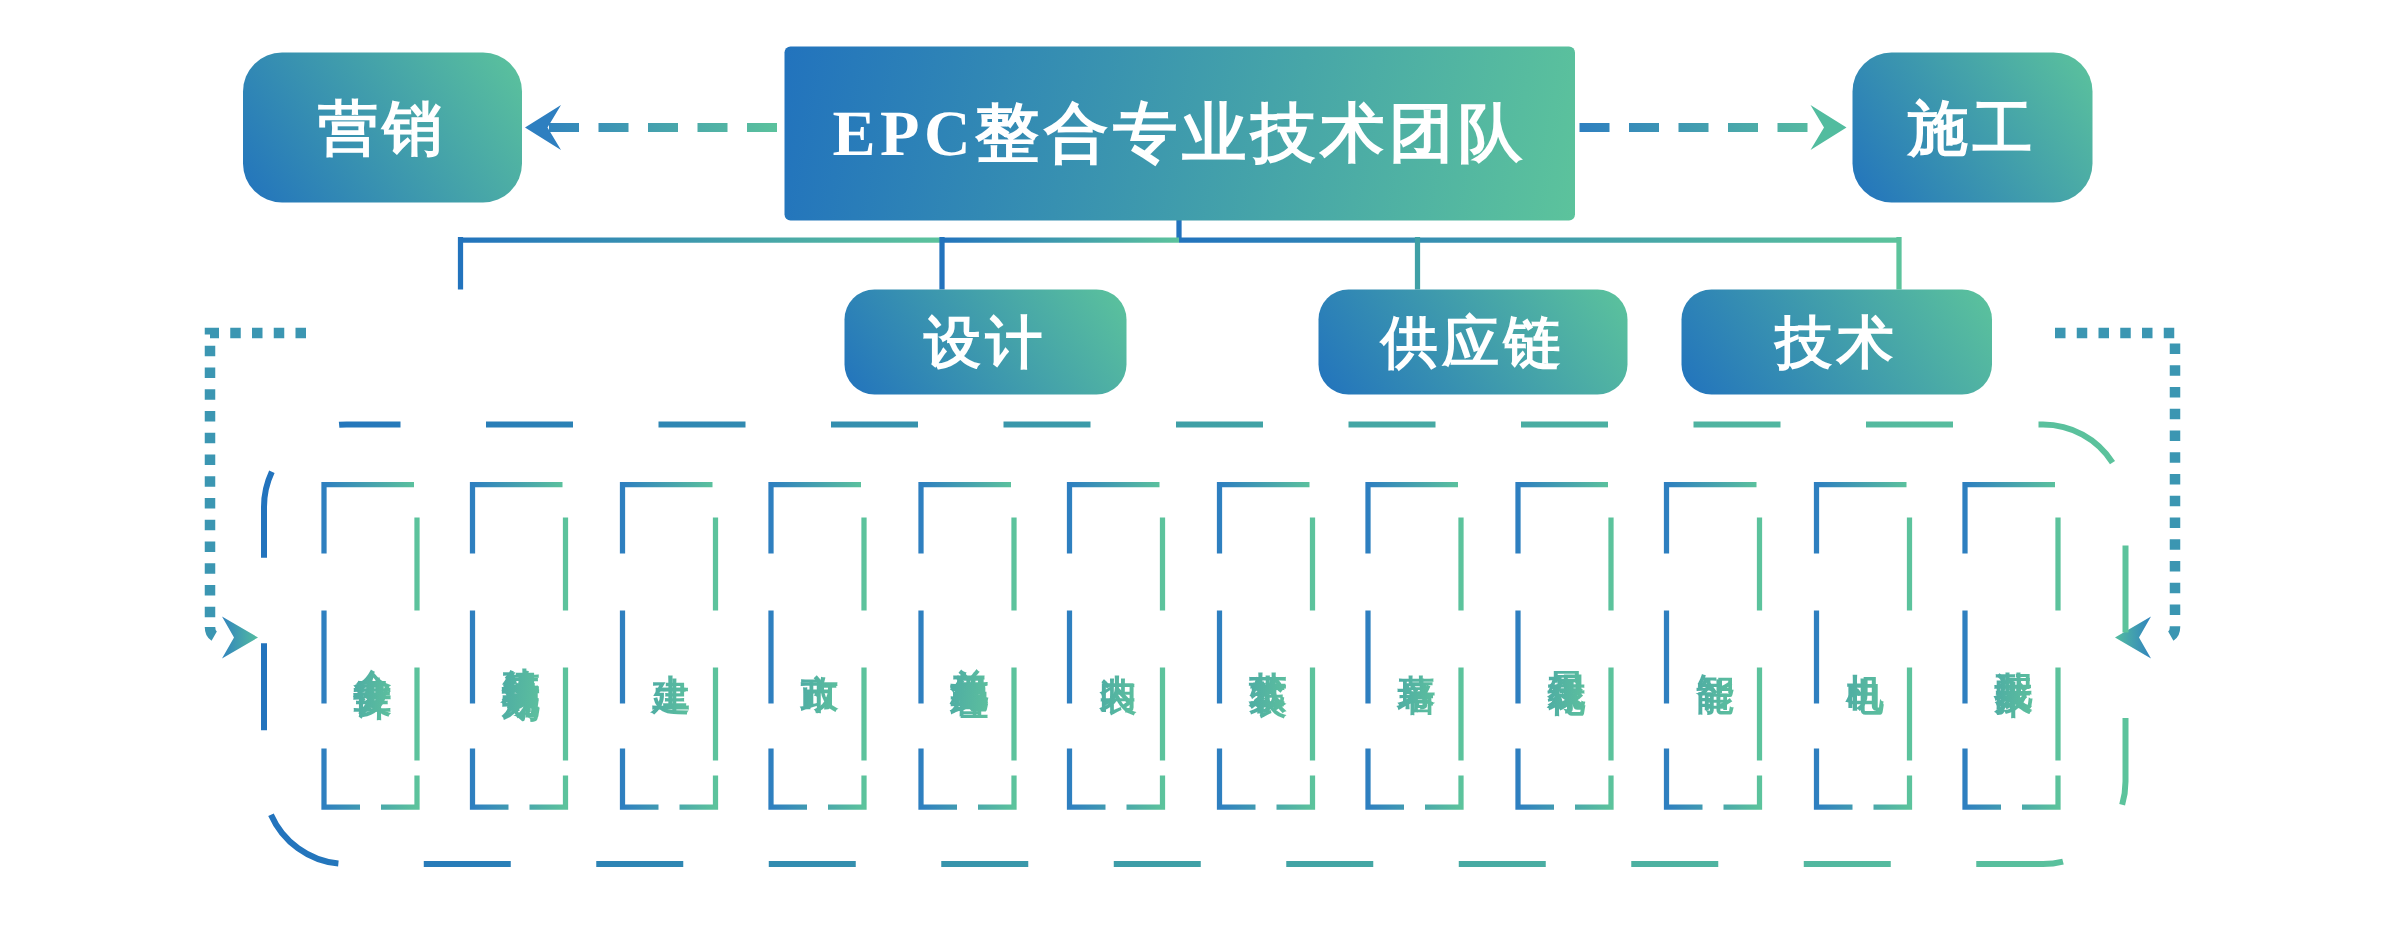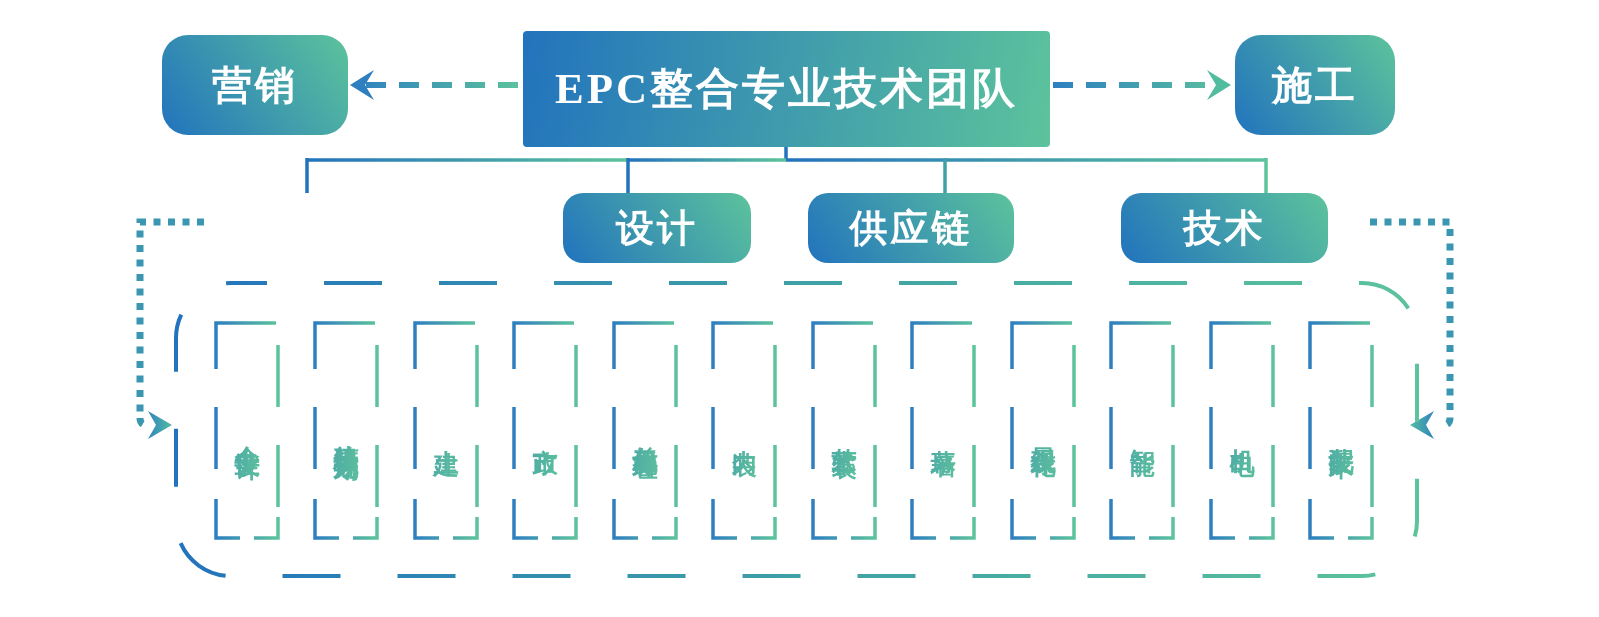--- a/index.html
+++ b/index.html
@@ -22,21 +22,21 @@
     white-space:nowrap;
   }
   .nbox.diag{background:linear-gradient(55deg,#2273BD 0%,#5CC39C 100%);}
   .top-node{left:523px;top:31px;width:527px;height:116px;border-radius:4px;font-size:43px;}
   .side-node{width:186px;height:100px;top:35px;border-radius:26px;font-size:40px;}
   .marketing{left:162px;}
   .construction{left:1235px;width:160px;}
   .branch{height:70px;top:193px;border-radius:20px;font-size:38px;}
   .branch.cost{left:204px;width:207px;}
   .branch.design{left:527px;width:188px;margin-left:36px;}
-  .branch.supply{left:808px;width:206px;border-radius:20px;}
+  .branch.supply{left:879px;width:206px;border-radius:20px;}
   .branch.tech{left:1121px;width:207px;}
   
   .vitem{
     position:absolute;
     top:323px;height:215px;width:62px;
     display:flex;align-items:center;justify-content:center;
     writing-mode:vertical-rl;
     text-orientation:upright;
     font-size:25px;font-weight:bold;line-height:1.1;
     letter-spacing:2px;

